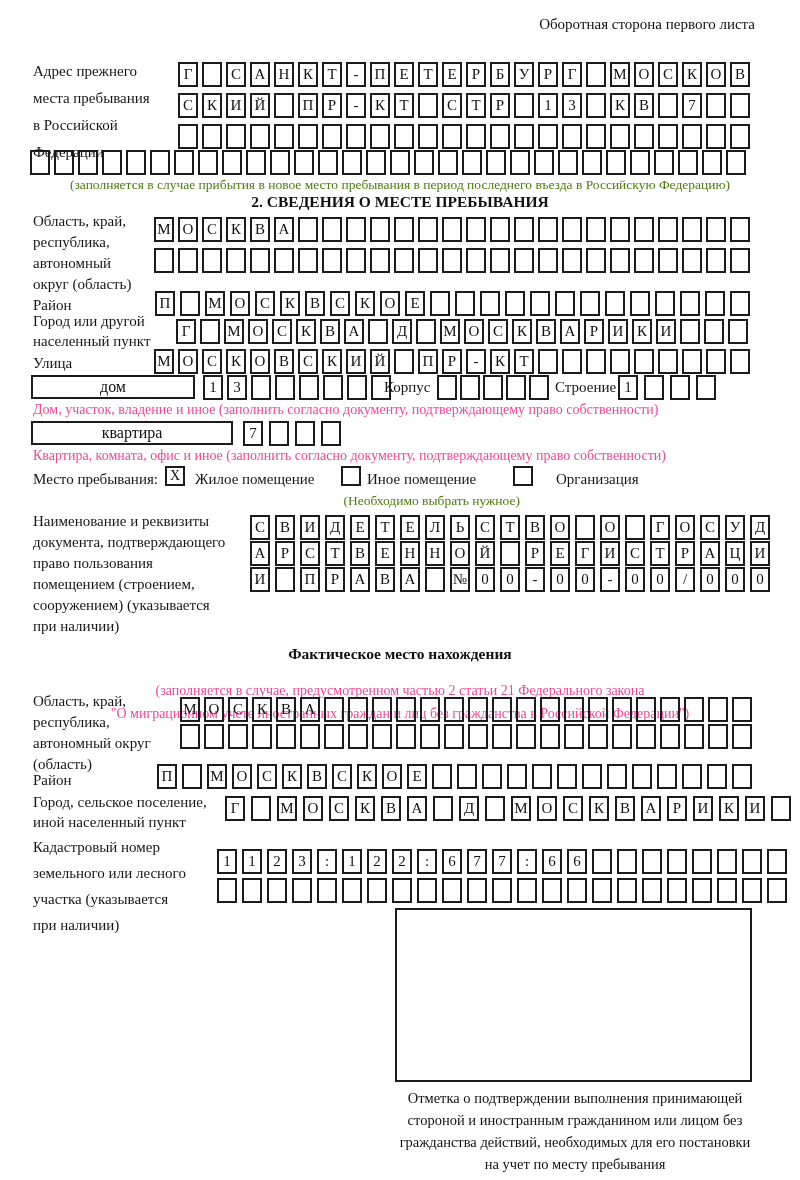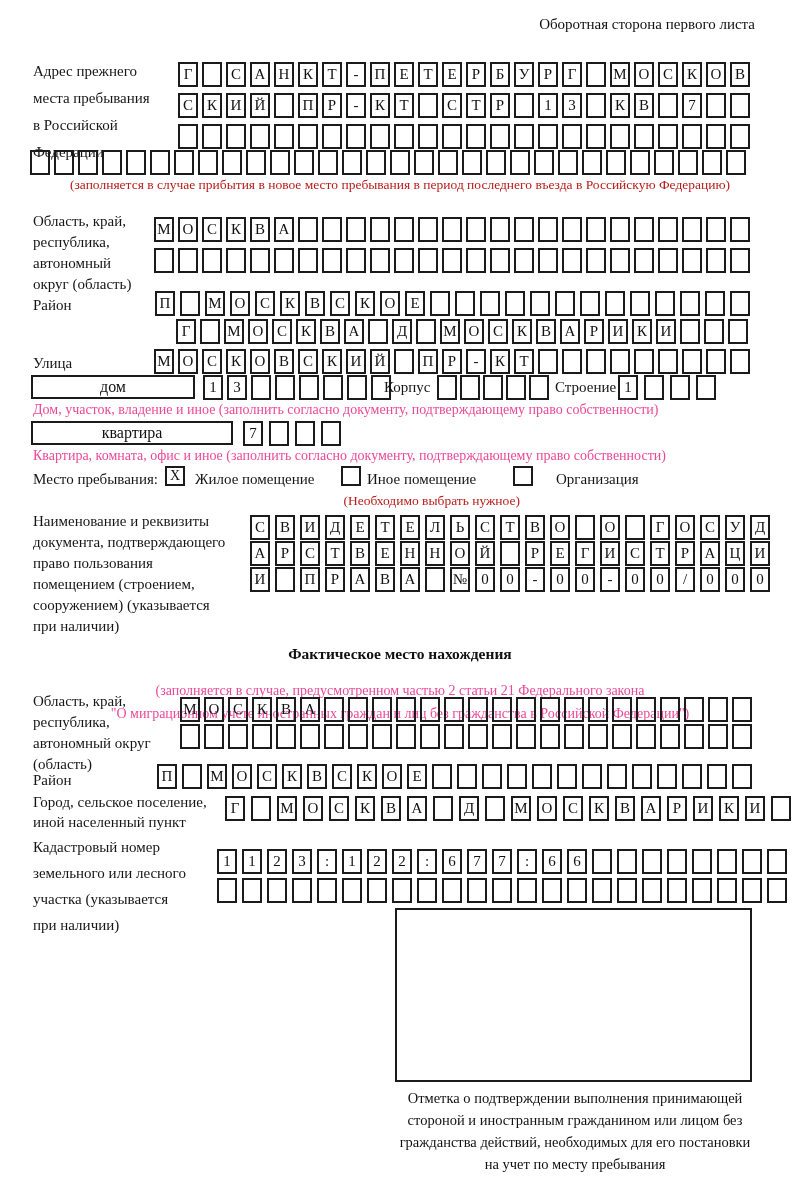--- a/index.html
+++ b/index.html
@@ -11,21 +11,21 @@
   .cells{position:absolute;display:flex;}
   .g3{gap:3px;} .g4{gap:4px;} .g5{gap:5px;} .g6{gap:6px;}
   .cell{flex:none;width:20px;height:25px;border:2px solid #1b1b1b;box-sizing:border-box;
         font-size:15px;line-height:21px;text-align:center;color:#111;}
   .wbox{position:absolute;border:2px solid #1b1b1b;box-sizing:border-box;
         display:flex;align-items:center;justify-content:center;font-size:16px;}
   .chk{position:absolute;width:20px;height:20px;border:2px solid #1b1b1b;box-sizing:border-box;
        font-size:14px;line-height:16px;text-align:center;}
   .center{text-align:center;}
   .title{position:absolute;left:30px;width:740px;text-align:center;font-weight:bold;font-size:15.5px;}
-  .note{position:absolute;font-size:13.5px;color:#b91c1c;}
+  .note{position:absolute;font-size:13.5px;color:#4d7c0f;}
   .note14{position:absolute;font-size:14px;color:#ec4899;}
 </style>
 </head>
 <body>
 
 <div id="page">
 
   <div class="abs" style="right:45px;top:16px;font-size:15px;">Оборотная сторона первого листа</div>
 
   <div class="label lh27" style="left:33px;top:58px;">Адрес прежнего
@@ -137,20 +137,21 @@
       <div class="cell"></div>
       <div class="cell"></div>
       <div class="cell"></div>
       <div class="cell"></div>
       <div class="cell"></div>
       <div class="cell"></div>
       <div class="cell"></div>
     </div>
   <div class="note center" style="left:30px;width:740px;top:177px;">(заполняется в случае прибытия в новое место пребывания в период последнего въезда в Российскую Федерацию)</div>
 
+  <div class="title" style="top:193px;">2. СВЕДЕНИЯ О МЕСТЕ ПРЕБЫВАНИЯ</div>
 
   <div class="label" style="left:33px;top:211px;">Область, край,
 республика,
 автономный
 округ (область)</div>
   <div class="cells g4" style="left:154px;top:217px;">
       <div class="cell">М</div>
       <div class="cell">О</div>
       <div class="cell">С</div>
       <div class="cell">К</div>
@@ -225,20 +226,22 @@
       <div class="cell"></div>
       <div class="cell"></div>
       <div class="cell"></div>
       <div class="cell"></div>
       <div class="cell"></div>
       <div class="cell"></div>
       <div class="cell"></div>
       <div class="cell"></div>
     </div>
 
+  <div class="label lh20" style="left:33px;top:311px;">Город или другой
+населенный пункт</div>
   <div class="cells g4" style="left:176px;top:319px;">
       <div class="cell">Г</div>
       <div class="cell"></div>
       <div class="cell">М</div>
       <div class="cell">О</div>
       <div class="cell">С</div>
       <div class="cell">К</div>
       <div class="cell">В</div>
       <div class="cell">А</div>
       <div class="cell"></div>

